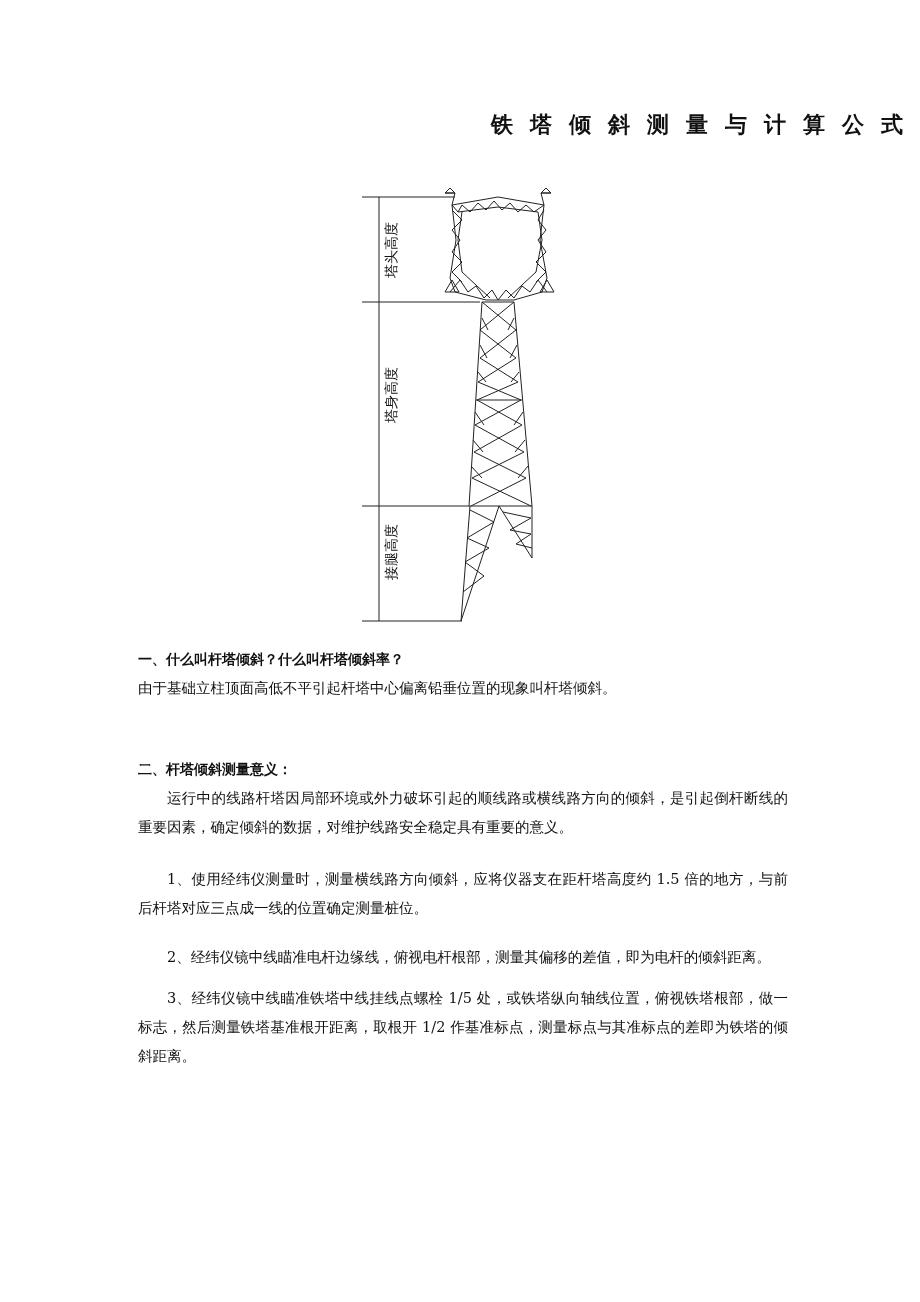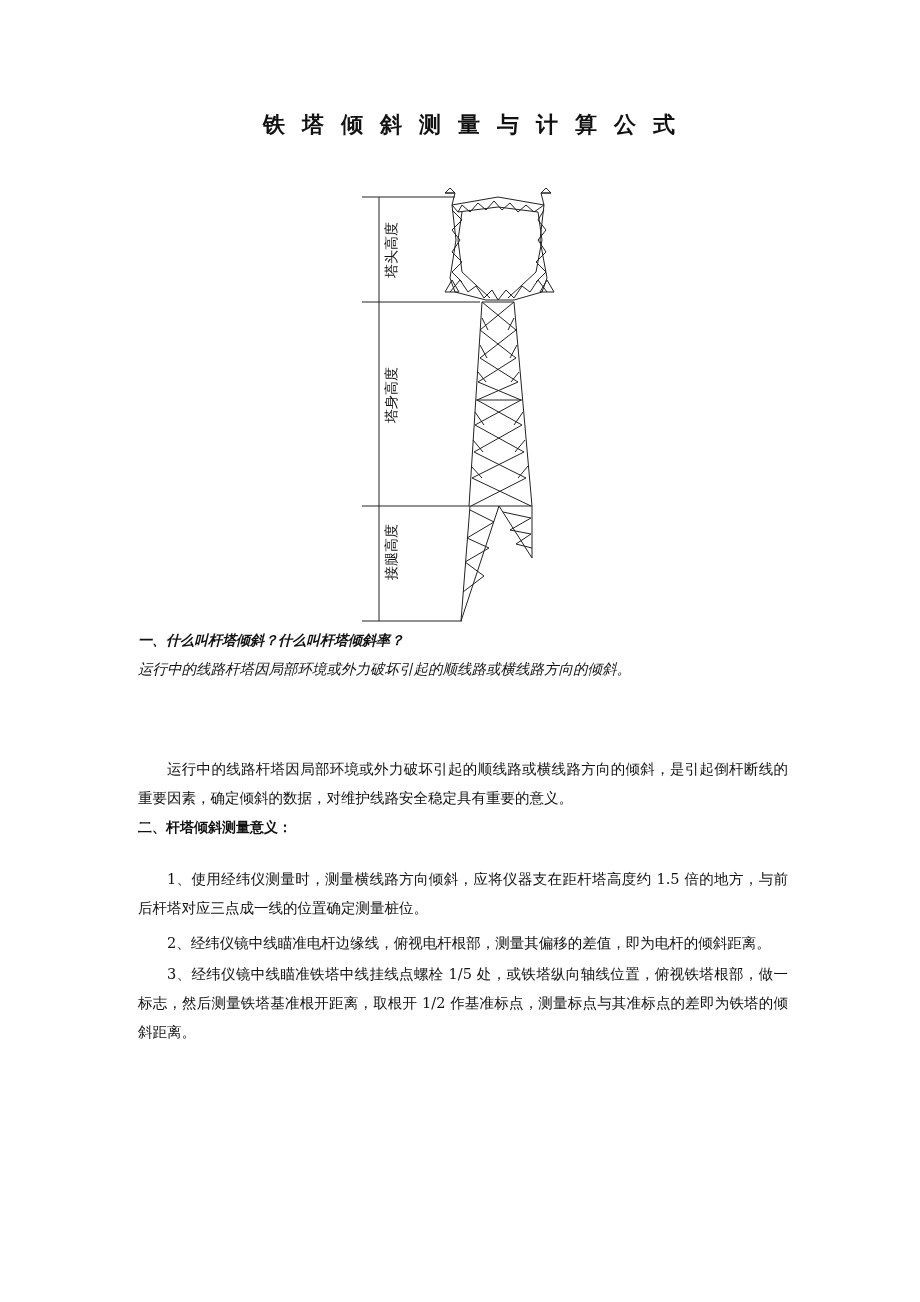--- a/index.html
+++ b/index.html
@@ -1,18 +1,18 @@
 <!DOCTYPE html>
 <html><head>
   <meta charset="utf-8">
   <style>
     html, body { margin: 0; padding: 0; background: #ffffff; }
     body { width: 920px; height: 1302px; position: relative; overflow: hidden;
            font-family: "DejaVu Serif", "Liberation Serif", serif; color: #111; }
-    .title { position: absolute; top: 110px; left: 0; width: 920px; text-align: center;
+    .title { position: absolute; top: 110px; left: 0; width: 920px; text-align: right;
              font-family: "DejaVu Sans", "Liberation Sans", sans-serif; font-weight: bold;
              font-size: 22px; letter-spacing: 17px; padding-left: 35px; box-sizing: border-box; }
     .figure { position: absolute; left: 350px; top: 185px; width: 220px; height: 440px; }
     .section { position: absolute; left: 138px; width: 650px; font-size: 14.5px; line-height: 29px; }
     .heading { font-family: "DejaVu Sans", "Liberation Sans", sans-serif; font-weight: bold; font-size: 14px; }
     .p { margin: 0; }
     .indent { text-indent: 2em; }
     .justify { text-align: justify; }
   </style>
 </head>
@@ -72,27 +72,27 @@
       <polyline points="503,512 531,518 510,530 531,534 516,544 532,548"></polyline>
     </g>
     <g font-family="DejaVu Sans, Liberation Sans, sans-serif" font-size="14" fill="#111">
       <text x="396" y="250" transform="rotate(-90 396 250)" text-anchor="middle">塔头高度</text>
       <text x="396" y="395" transform="rotate(-90 396 395)" text-anchor="middle">塔身高度</text>
       <text x="396" y="552" transform="rotate(-90 396 552)" text-anchor="middle">接腿高度</text>
     </g>
   </svg>
 </div>
 
-<div class="section" style="top:626px;font-style:italic;">
+<div class="section" style="top:645px;">
   <p class="p heading">一、什么叫杆塔倾斜？什么叫杆塔倾斜率？</p>
-  <p class="p">运行中的线路杆塔因局部环境或外力破坏引起的顺线路或横线路方向的倾斜。</p>
+  <p class="p">由于基础立柱顶面高低不平引起杆塔中心偏离铅垂位置的现象叫杆塔倾斜。</p>
 </div>
 
 <div class="section" style="top:755px;">
+  <p class="p heading">二、杆塔倾斜测量意义：</p>
   <p class="p indent justify">运行中的线路杆塔因局部环境或外力破坏引起的顺线路或横线路方向的倾斜，是引起倒杆断线的重要因素，确定倾斜的数据，对维护线路安全稳定具有重要的意义。</p>
-  <p class="p heading">二、杆塔倾斜测量意义：</p>
 </div>
 
 <div class="section" style="top:865px;">
-  <p class="p indent justify" style="margin-bottom:6px;">1、使用经纬仪测量时，测量横线路方向倾斜，应将仪器支在距杆塔高度约 1.5 倍的地方，与前后杆塔对应三点成一线的位置确定测量桩位。</p>
-  <p class="p indent justify" style="margin-bottom:2px;">2、经纬仪镜中线瞄准电杆边缘线，俯视电杆根部，测量其偏移的差值，即为电杆的倾斜距离。</p>
+  <p class="p indent justify" style="margin-bottom:20px;">1、使用经纬仪测量时，测量横线路方向倾斜，应将仪器支在距杆塔高度约 1.5 倍的地方，与前后杆塔对应三点成一线的位置确定测量桩位。</p>
+  <p class="p indent justify" style="margin-bottom:12px;">2、经纬仪镜中线瞄准电杆边缘线，俯视电杆根部，测量其偏移的差值，即为电杆的倾斜距离。</p>
   <p class="p indent justify">3、经纬仪镜中线瞄准铁塔中线挂线点螺栓 1/5 处，或铁塔纵向轴线位置，俯视铁塔根部，做一标志，然后测量铁塔基准根开距离，取根开 1/2 作基准标点，测量标点与其准标点的差即为铁塔的倾斜距离。</p>
 </div>
 
 </body></html>

